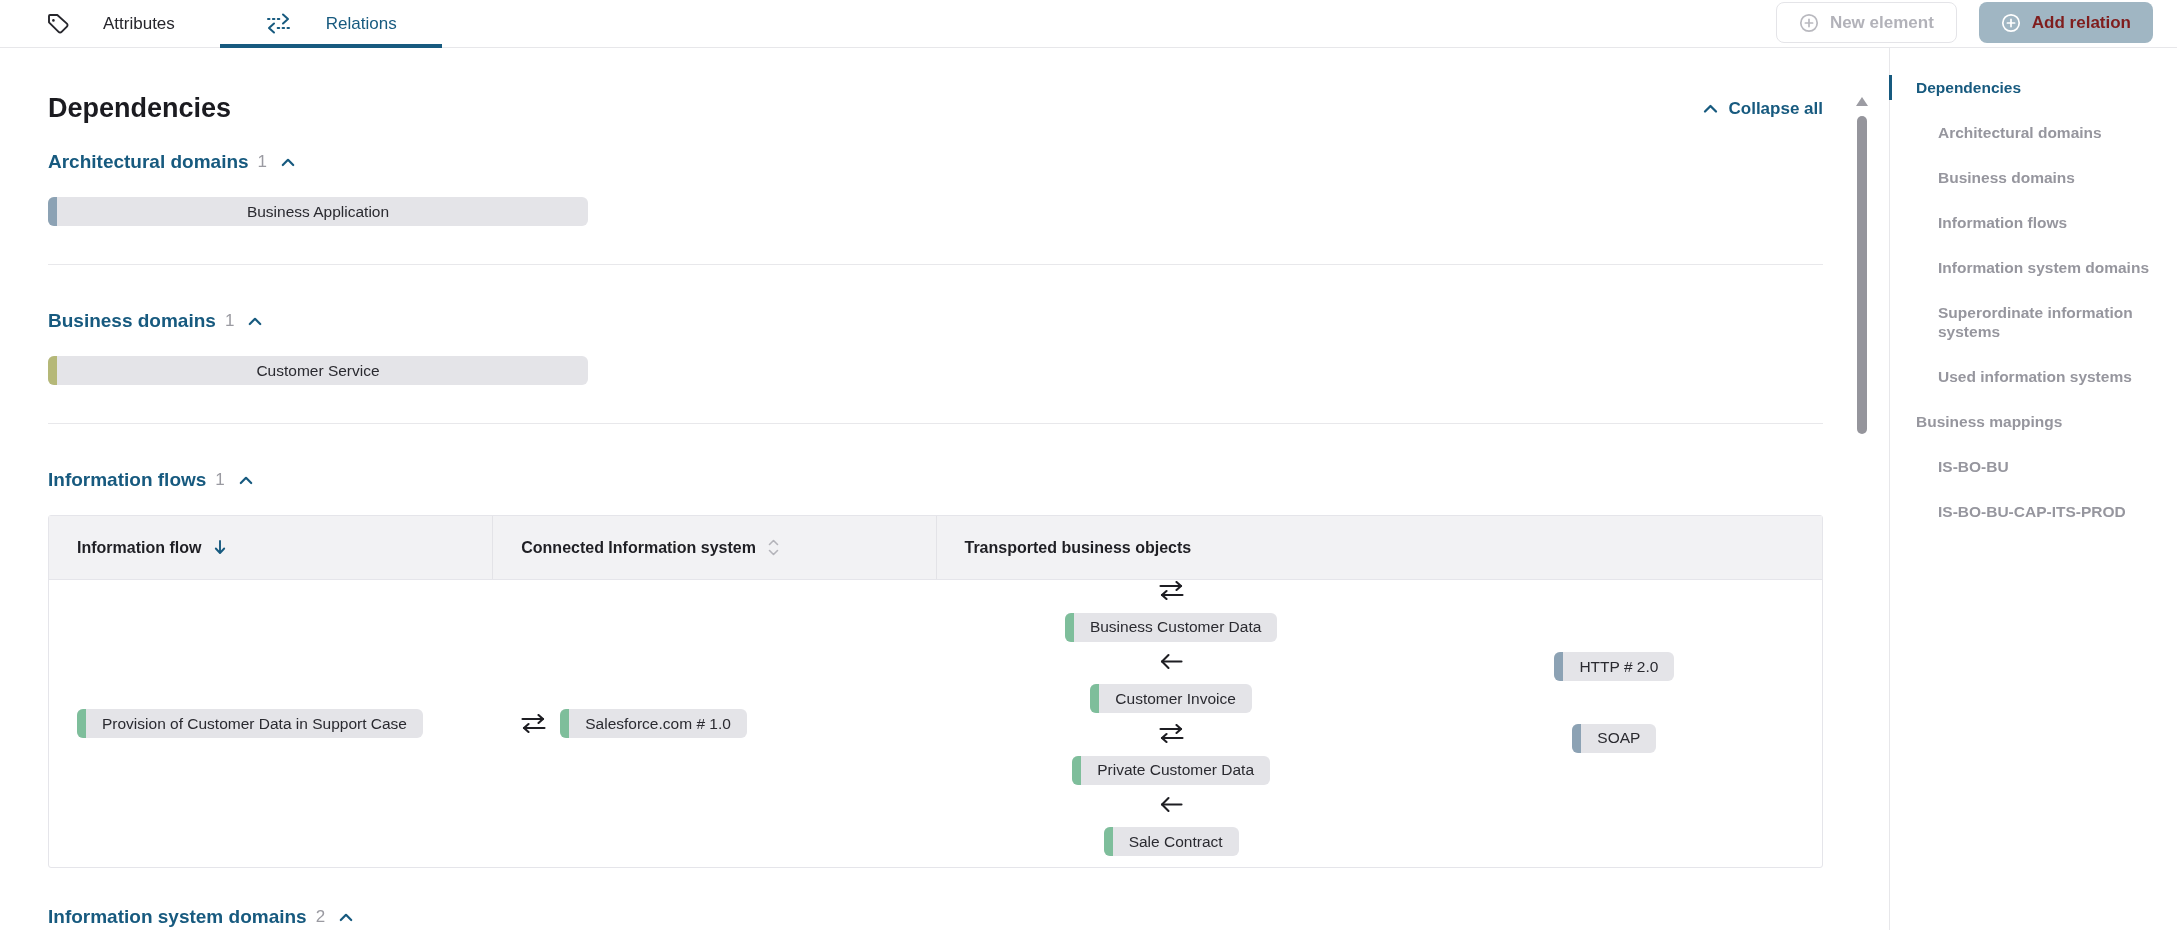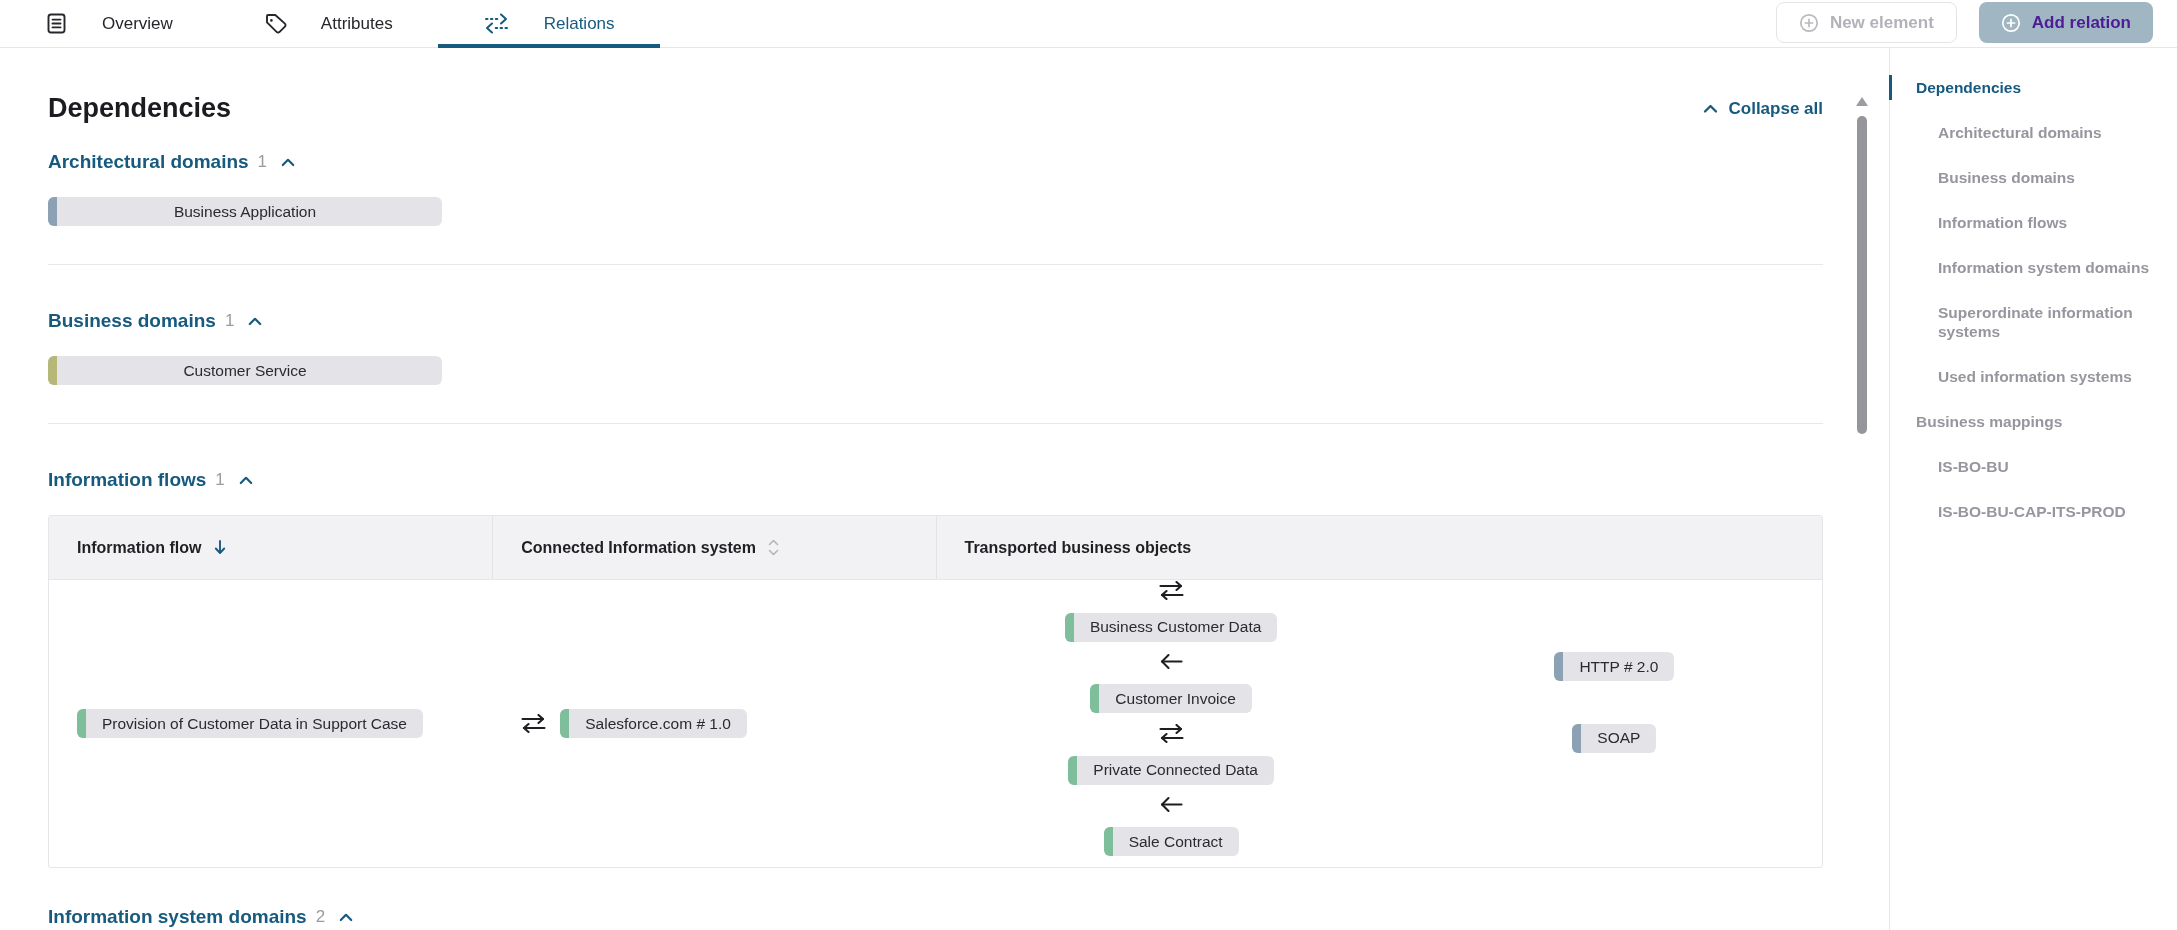--- a/index.html
+++ b/index.html
@@ -9,21 +9,21 @@
   
   .topbar { height:48px; display:flex; align-items:center; border-bottom:1px solid #E7E7EA; position:relative; background:#fff; }
   .tab { display:flex; align-items:center; gap:34px; padding:0 45px; height:100%; font-size:17px; font-weight:500; color:#26262C; position:relative; cursor:pointer; }
   .tab .ticon { display:flex; align-items:center; }
   .tab.active { color:#175A7F; }
   .tab.active::after { content:""; position:absolute; left:0; right:0; bottom:-1px; height:4px; background:#175A7F; }
 
   .topbar-actions { position:absolute; right:24px; top:2px; display:flex; gap:22px;border-radius:6px; }
   .btn { height:41px; border-radius:8px; display:inline-flex; align-items:center; gap:11px; font-size:17px; font-weight:600; padding:0 22px; cursor:pointer; }
   .btn-ghost { background:#fff; border:1px solid #E4E4E8; color:#B2B2B9; }
-  .btn-primary { background:#A0B6C3; color:#4c1d95; border:none; }
+  .btn-primary { background:#A0B6C3; color:#7f1d1d; border:none; }
 
   
   .layout { display:flex; height:882px; position:relative; }
   .main { flex:1; min-width:0; }
   .content { width:1775px; margin-left:48px; }
 
   .content-header { margin-top:45px; display:flex; justify-content:space-between; align-items:center; }
   .page-title { font-size:27px; font-weight:600; color:#1B1B20; }
   .collapse-all { display:flex; align-items:center; gap:11px; color:#175A7F; font-size:17px; font-weight:700; cursor:pointer; }
 
@@ -35,21 +35,21 @@
   .mt-h1 { margin-top:27px; }
   .mt-h  { margin-top:45px; }
   .mt-h4 { margin-top:38px; }
 
   .divider { border:none; border-top:1px solid #E8E8EB; margin-top:34px; }
 
   
   .chip { display:inline-flex; align-items:stretch; height:29px; border-radius:6px; overflow:hidden; background:#E4E4E8; font-size:15.5px; color:#2A2A30; cursor:pointer; }
   .chip .bar { width:9px; flex:none; }
   .chip .chip-label { display:flex; align-items:center; padding:0 16px; white-space:nowrap; }
-  .chip.wide { width:394px; margin-top:24px; }
+  .chip.wide { width:540px; margin-top:24px; }
   .chip.wide .chip-label { flex:1; justify-content:center; padding:0 16px 0 7px; }
 
   
   .flow-table { margin-top:24px; width:1775px; border:1px solid #E5E5EA; border-radius:3px; }
   .thead { display:grid; grid-template-columns:repeat(4,1fr); background:#F2F2F4; height:64px; border-bottom:1px solid #E5E5EA; }
   .th { display:flex; align-items:center; gap:12px; padding-left:28px; font-size:16px; font-weight:600; color:#1F1F24; border-left:1px solid #E3E3E7; }
   .th:first-child { border-left:none; }
   .tbody { display:grid; grid-template-columns:repeat(4,1fr); min-height:287px; }
   .cell-center { display:flex; align-items:center; gap:13px; padding-left:28px; }
   .cell-stack { display:flex; flex-direction:column; justify-content:center; }
@@ -66,31 +66,20 @@
   .vscroll-up { position:absolute; left:1856px; top:49px; width:0; height:0; cursor:pointer;
                 border-left:6px solid transparent; border-right:6px solid transparent; border-bottom:9px solid #9C9CA3; }
   .vscroll-thumb { position:absolute; left:1857px; top:68px; width:10px; height:318px; background:#95959C; border-radius:5px; cursor:grab; }
 
   svg { display:block; }
 </style>
 </head>
 <body>
 
 <header class="topbar">
-  <div class="tab">
-    <span class="ticon">
-      <svg width="23" height="23" viewBox="0 0 23 23" fill="none" stroke="#26262C" stroke-width="1.9" stroke-linecap="round">
-        <rect x="3.5" y="2.5" width="16" height="18" rx="2.5"></rect>
-        <line x1="7.5" y1="7.6" x2="15.5" y2="7.6"></line>
-        <line x1="7.5" y1="11.5" x2="15.5" y2="11.5"></line>
-        <line x1="7.5" y1="15.4" x2="15.5" y2="15.4"></line>
-      </svg>
-    </span>
-    <span>Overview</span>
-  </div>
 
   <div class="tab">
     <span class="ticon">
       <svg width="24" height="24" viewBox="0 0 24 24" fill="none" stroke="#26262C" stroke-width="1.9" stroke-linejoin="round">
         <path d="M4 4 v6.3 l9.6 9.6 a2.1 2.1 0 0 0 3 0 l5.3 -5.3 a2.1 2.1 0 0 0 0 -3 L12.3 3 H5 a1 1 0 0 0 -1 1 Z"></path>
         <circle cx="8.4" cy="8.4" r="1.3" fill="#26262C" stroke="none"></circle>
       </svg>
     </span>
     <span>Attributes</span>
   </div>
@@ -271,21 +260,21 @@
               <span>
                 <svg width="27" height="19" viewBox="0 0 27 19" fill="none" stroke="#1E1E23" stroke-width="2.1" stroke-linecap="round" stroke-linejoin="round">
                   <line x1="2.5" y1="5" x2="23" y2="5"></line>
                     <polyline points="18.5,1 23,5 18.5,9"></polyline>
                   <line x1="24.5" y1="14" x2="4" y2="14"></line>
                     <polyline points="8.5,10 4,14 8.5,18"></polyline>
                 </svg>
               </span>
               <div class="chip">
                 <span class="bar" style="background: rgb(126, 190, 155);"></span>
-                <span class="chip-label">Private Connected Data</span>
+                <span class="chip-label">Private Customer Data</span>
               </div>
             </div>
             <div class="slot">
               <span>
                 <svg width="27" height="19" viewBox="0 0 27 19" fill="none" stroke="#1E1E23" stroke-width="2.1" stroke-linecap="round" stroke-linejoin="round">
                   <line x1="23.5" y1="9.5" x2="4" y2="9.5"></line>
                     <polyline points="10.5,3 4,9.5 10.5,16"></polyline>
                 </svg>
               </span>
               <div class="chip">

